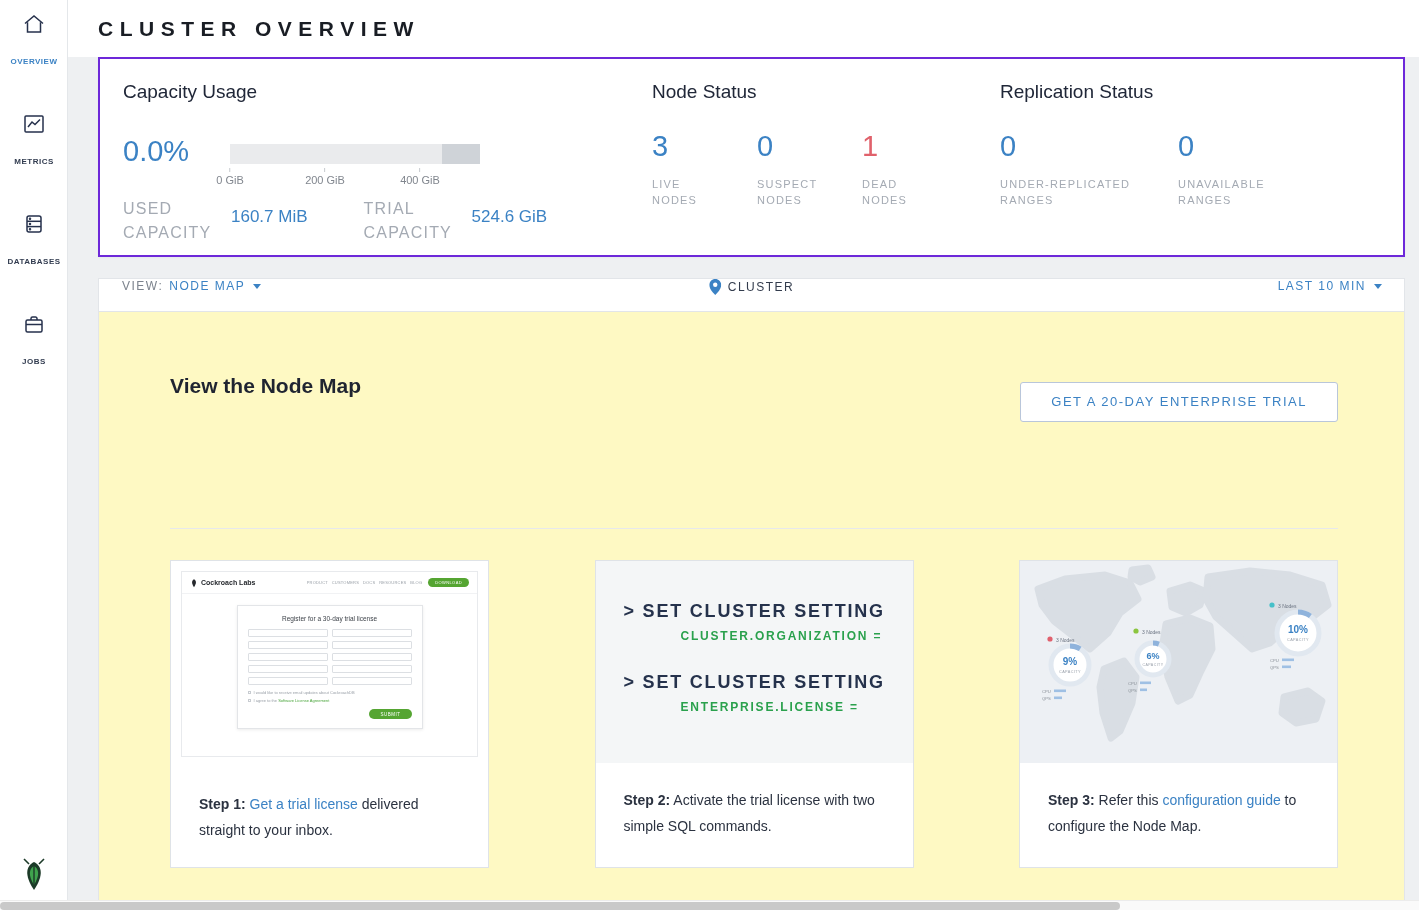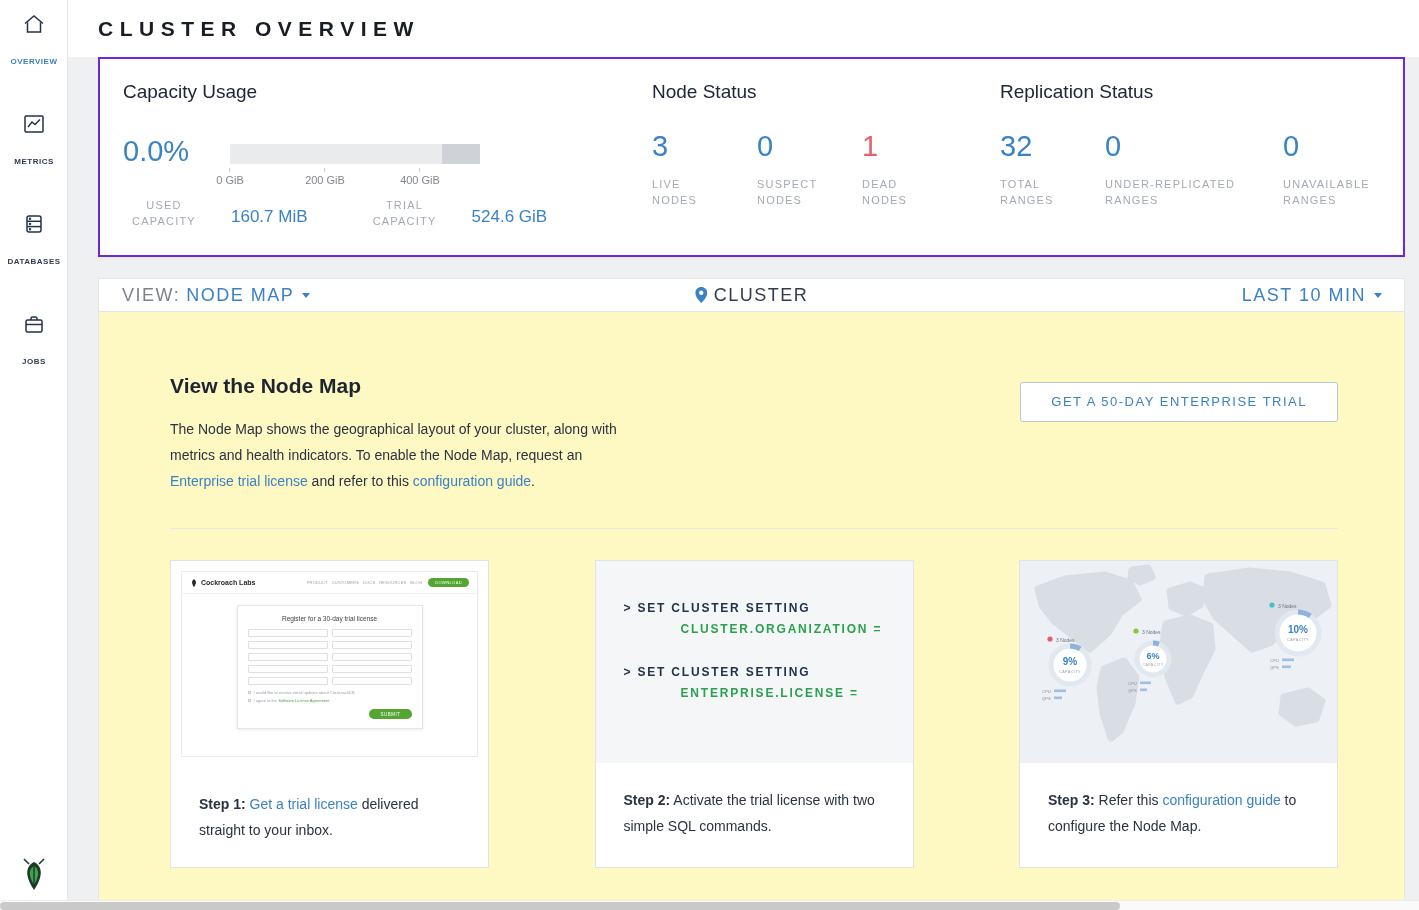--- a/index.html
+++ b/index.html
@@ -27,35 +27,35 @@
   .sum-cap { left:23px; width:490px; }
   .cap-pct { position:absolute; left:0; top:54px; font-size:29px; color:#3b82c4; }
   .cap-barwrap { position:absolute; left:107px; top:63px; width:250px; }
   .cap-bar { position:relative; width:250px; height:20px; background:#eaebed; overflow:hidden; }
   .cap-seg { position:absolute; right:0; top:0; width:38px; height:20px; background:#cfd3d8; }
   .cap-ticks { position:relative; height:26px; }
   .cap-tick { position:absolute; top:4px; display:flex; flex-direction:column; align-items:center; transform:translateX(-50%); }
   .cap-tick i { display:block; width:1px; height:4px; background:#c6cace; margin-bottom:2px; }
   .cap-tick span { font-size:11px; color:#81868e; white-space:nowrap; }
   .cap-details { position:absolute; left:0; top:116px; display:flex; align-items:flex-start; }
-  .cap-label { width:82px; font-size:11px; letter-spacing:1.2px; color:#a4aab3; line-height:16px;text-align:center; }
+  .cap-label { width:82px; font-size:16px; letter-spacing:1.2px; color:#a4aab3; line-height:24px; }
   .cap-val { font-size:17px; color:#3b82c4; margin:10px 56px 0 26px; white-space:nowrap; }
   .sum-nodes { left:552px; }
   .sum-repl  { left:900px; }
   .stat-row { display:flex; margin-top:27px; }
   .stat-col { }
   .stat-num { font-size:29px; line-height:32px; color:#3b82c4; }
   .stat-num.red { color:#e0616b; }
   .stat-label { margin-top:14px; font-size:11px; letter-spacing:1.2px; color:#a4aab3; line-height:16px; }
   .w105 { width:105px; } .w178 { width:178px; } .w120 { width:120px; }
   .lbl60 { width:62px; } .lbl80 { width:80px; } .lbl160 { width:162px; } .lbl100 { width:100px; }
 
   
   .lower { margin:21px 0 0 30px; width:1307px; }
-  .viewbar { position:relative; height:34px; background:#fff; border:1px solid #e2e5e9; display:flex; align-items:center; padding:0 22px 0 23px; font-size:18px; letter-spacing:1.5px; }
+  .viewbar { position:relative; height:34px; background:#fff; border:1px solid #e2e5e9; display:flex; align-items:flex-start; padding:0 22px 0 23px; font-size:12px; letter-spacing:1.5px; }
   .vb-label { color:#7c838d; }
   .vb-value { color:#3b82c4; margin-left:6px; cursor:pointer; display:flex; align-items:center; }
   .caret { display:inline-block; width:0; height:0; border-left:4px solid transparent; border-right:4px solid transparent; border-top:5px solid currentColor; margin-left:8px; }
   .vb-center { position:absolute; left:50%; transform:translateX(-50%); display:flex; align-items:center; color:#333c4d; }
   .vb-center svg { margin-right:7px; display:block; }
   .vb-range { margin-left:auto; color:#3b82c4; display:flex; align-items:center; cursor:pointer; }
 
   .map-body { position:relative; width:1307px; height:589px; background:#fef9c3; border:1px solid #e2e5e9; border-top:none; }
   .nm-title { position:absolute; left:71px; top:62px; font-size:21px; font-weight:600; color:#1f2431; }
   .nm-desc { position:absolute; left:71px; top:104px; width:458px; font-size:14px; line-height:26px; color:#2b3240; }
@@ -80,21 +80,21 @@
   .mini-grid { display:grid; grid-template-columns:1fr 1fr; gap:4px; margin-bottom:5px; }
   .mini-input { height:8px; border:1px solid #dcdfe3; border-radius:1px; }
   .mini-check { display:flex; align-items:center; gap:3px; font-size:4px; color:#9aa0a8; margin-top:3px; white-space:nowrap; }
   .mini-check i { display:inline-block; width:3px; height:3px; border:1px solid #c8ccd1; flex:none; }
   .mini-check .green { color:#4aa53c; }
   .mini-submit-row { display:flex; justify-content:flex-end; margin-top:6px; }
   .mini-submit { background:#55a532; color:#fff; font-size:4.5px; letter-spacing:.5px; padding:2.5px 11px; border-radius:8px; }
 
   
   .code-block { height:202px; background:#f4f6f7; padding:40px 0 0 28px; }
-  .code-prompt { font-size:12px; font-weight:700; letter-spacing:1.8px; color:#25324c; white-space:nowrap; }
+  .code-prompt { font-size:18px; font-weight:700; letter-spacing:1.8px; color:#25324c; white-space:nowrap; }
   .code-setting { font-size:12px; font-weight:700; letter-spacing:1.8px; color:#2aa14d; margin:7px 0 0 57px; white-space:nowrap; }
   .code-group + .code-group { margin-top:29px; }
 
   
   .map-thumb { display:block; }
 
   
   .hscroll { position:absolute; left:0; right:0; bottom:0; height:10px; background:#fafafa; border-top:1px solid #ececec; z-index:9; }
   .hscroll-thumb { position:absolute; left:0; top:1px; height:8px; width:1120px; background:#c9c9c9; border-radius:4px; cursor:pointer; }
 </style>
@@ -208,24 +208,20 @@
           <div class="stat-col w105">
             <div class="stat-num red">1</div>
             <div class="stat-label lbl60">DEAD NODES</div>
           </div>
         </div>
       </div>
 
       <div class="sum-sec sum-repl">
         <div class="sec-title">Replication Status</div>
         <div class="stat-row">
-          <div class="stat-col w105">
-            <div class="stat-num">32</div>
-            <div class="stat-label lbl60">TOTAL RANGES</div>
-          </div>
           <div class="stat-col w178">
             <div class="stat-num">0</div>
             <div class="stat-label lbl160">UNDER-REPLICATED RANGES</div>
           </div>
           <div class="stat-col w120">
             <div class="stat-num">0</div>
             <div class="stat-label lbl100">UNAVAILABLE RANGES</div>
           </div>
         </div>
       </div>
@@ -246,22 +242,21 @@
           <span>CLUSTER</span>
         </span>
         <span class="vb-range">
           <span>LAST 10 MIN</span>
           <span class="caret"></span>
         </span>
       </div>
 
       <section class="map-body">
         <h2 class="nm-title">View the Node Map</h2>
-        <p class="nm-desc"><span>The Node Map shows the geographical layout of your cluster, along with metrics and health indicators. To enable the Node Map, request an </span><a class="link">Enterprise trial license</a><span> and refer to this </span><a class="link">configuration guide</a><span>.</span></p>
-        <button class="nm-cta">GET A 50-DAY ENTERPRISE TRIAL</button>
+        <button class="nm-cta">GET A 20-DAY ENTERPRISE TRIAL</button>
         <div class="nm-divider"></div>
 
         <div class="steps">
 
           <div class="step-card">
             <div class="mini-wrap">
               <div class="mini-site">
                 <div class="mini-header">
                   <svg width="8" height="10" viewBox="0 0 28 34">
                     <path d="M14 4 C22 8 24 17 14 32 C4 17 6 8 14 4 Z" fill="#26292e"></path>

